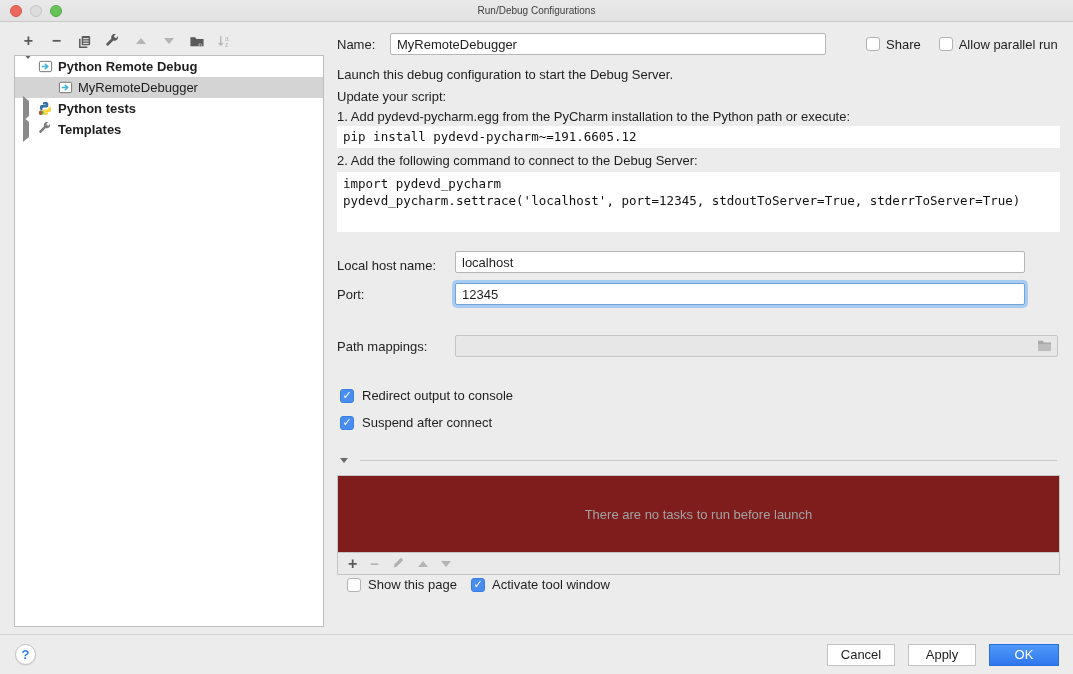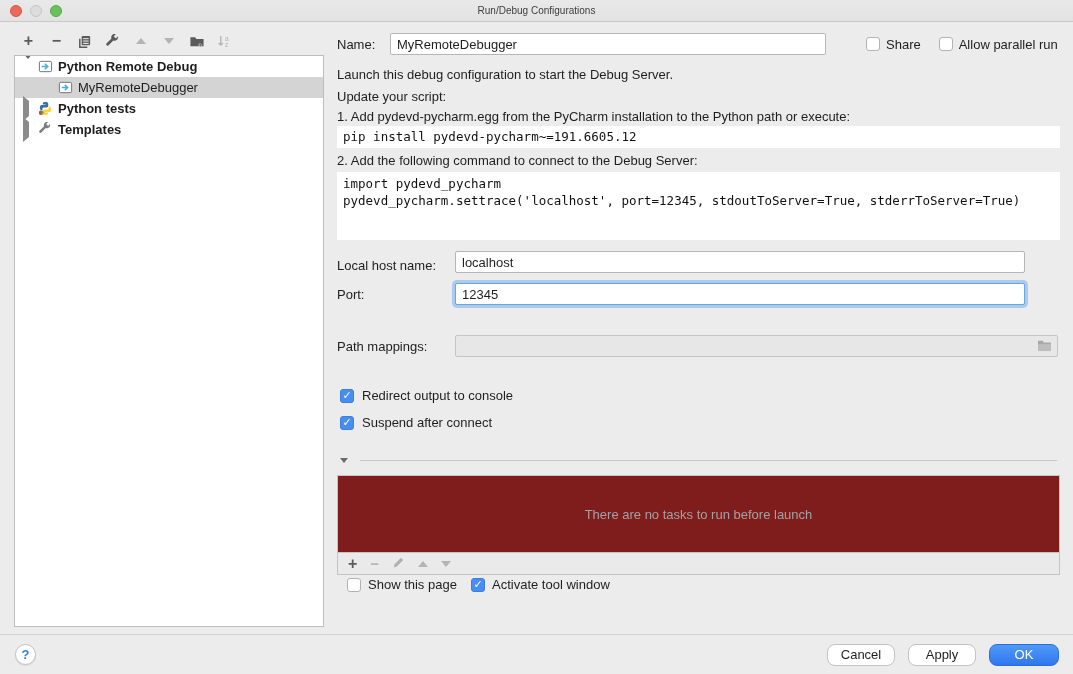--- a/index.html
+++ b/index.html
@@ -104,21 +104,21 @@
     display:flex; align-items:center;
   }
   .help-btn {
     margin-left:15px; width:21px; height:21px; border-radius:50%;
     background:#fff; border:1px solid #c2c2c2; box-shadow:0 1px 1px rgba(0,0,0,.08);
     color:#2d7ff0; font-weight:bold; font-size:13px;
     display:flex; align-items:center; justify-content:center;
   }
   .footer-buttons { margin-left:auto; margin-right:14px; display:flex; gap:13px; }
   .btn {
-    height:22px; min-width:68px; padding:8px 12px; border-radius:8px;
+    height:22px; min-width:68px; padding:8px 12px; border-radius:0;
     background:#ffffff; border:1px solid #c3c3c3;
     font-family:"Liberation Sans", sans-serif; font-size:13px; color:#1e1e1e;
     display:flex; align-items:center; justify-content:center;
   }
   .btn.primary {
     background:linear-gradient(#5099f8,#2f77ee); border-color:#2a6fe2; color:#fff;
     min-width:70px;
   }
 </style>
 </head>
@@ -238,21 +238,21 @@
   </div>
 
   <div class="textline" style="top:45px;">Launch this debug configuration to start the Debug Server.</div>
   <div class="textline" style="top:67px;">Update your script:</div>
   <div class="textline" style="top:87px;">1. Add pydevd-pycharm.egg from the PyCharm installation to the Python path or execute:</div>
 
   <div class="codeblock" style="top:104px; height:22px;">pip install pydevd-pycharm~=191.6605.12</div>
 
   <div class="textline" style="top:131px;">2. Add the following command to connect to the Debug Server:</div>
 
-  <div class="codeblock" style="top:150px; height:68px; line-height:17px;"><span>import pydevd_pycharm</span>
+  <div class="codeblock" style="top:150px; height:60px; line-height:17px;"><span>import pydevd_pycharm</span>
 <span>pydevd_pycharm.settrace('localhost', port=12345, stdoutToServer=True, stderrToServer=True)</span></div>
 
   <div class="row frm-row" style="top:229px;align-items:flex-end;">
     <span class="lbl">Local host name:</span>
     <input class="txt frm-input" value="localhost" style="">
   </div>
 
   <div class="row frm-row" style="top:261px;">
     <span class="lbl">Port:</span>
     <input class="txt frm-input focused" value="12345" style="">

